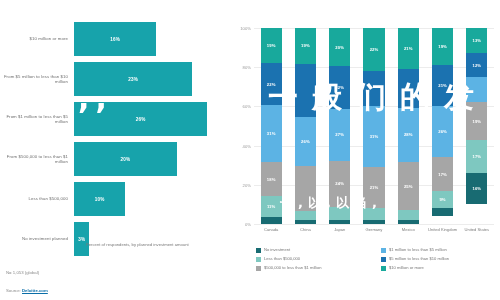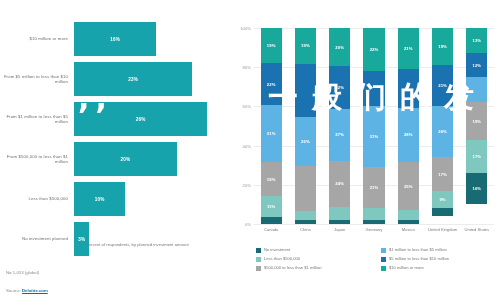--- a/index.html
+++ b/index.html
@@ -440,15 +440,16 @@
       <div class="xtick" style="left: 92.5714px; width: 34.2857px;">Japan</div>
       <div class="xtick" style="left: 126.857px; width: 34.2857px;">Germany</div>
       <div class="xtick" style="left: 161.143px; width: 34.2857px;">Mexico</div>
       <div class="xtick" style="left: 195.429px; width: 34.2857px;">United Kingdom</div>
       <div class="xtick" style="left: 229.714px; width: 34.2857px;">United States</div>
     </div>
 
   <div id="watermark">
     <div class="wm" id="wm-left">力,,</div>
     <div class="wm" id="wm-right">一般们的发失</div>
+    <div class="wm" id="wm-bottom">长,以,以当,</div>
   </div>
 
 </div>
 
 </body></html>

